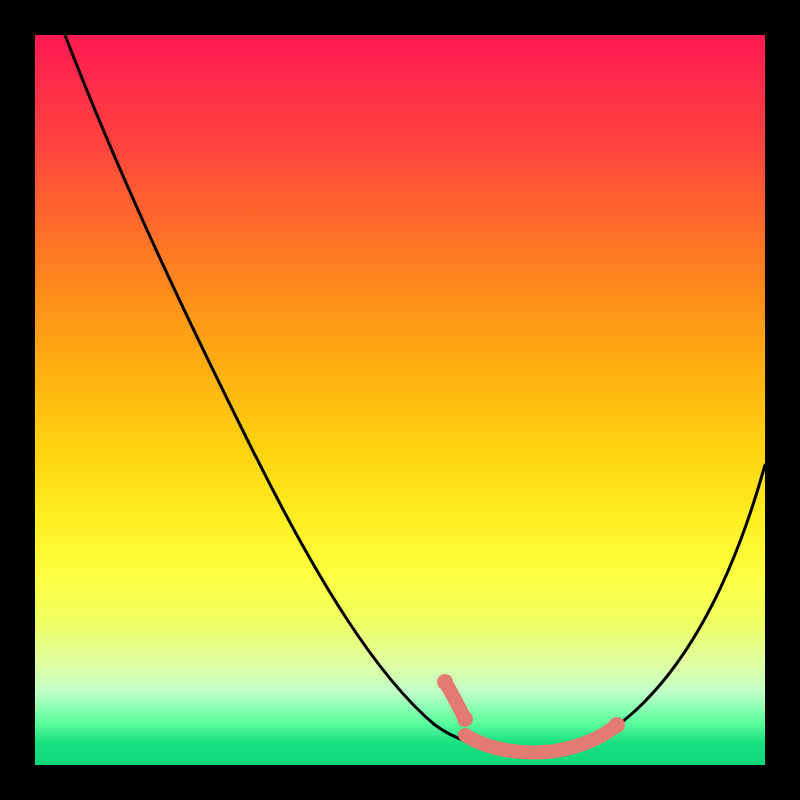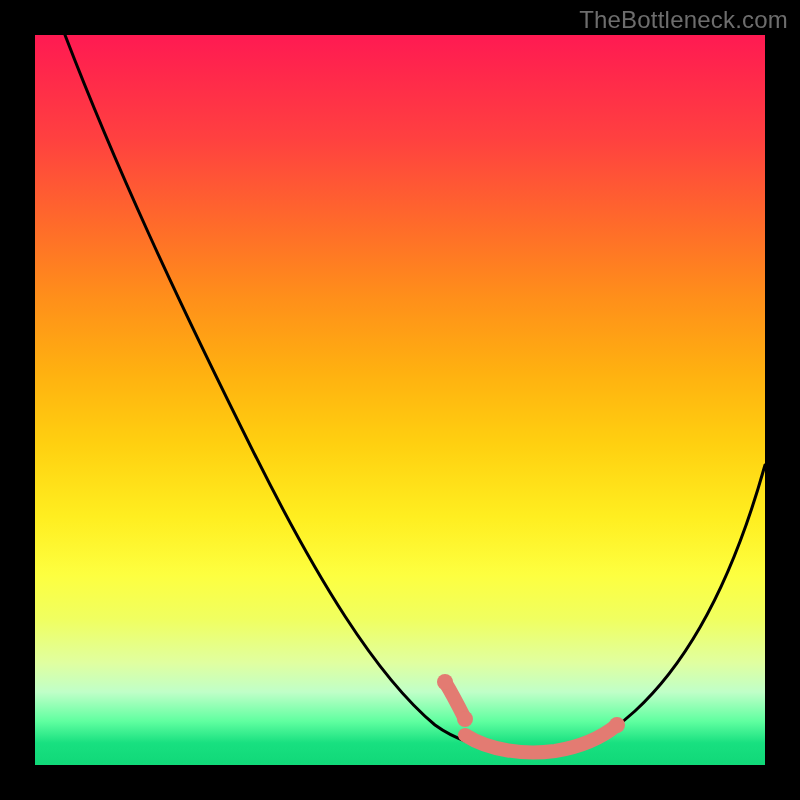--- a/index.html
+++ b/index.html
@@ -59,21 +59,20 @@
     top: 0;
     left: 0;
     width: 730px;
     height: 730px;
   }
 </style>
 </head>
 <body>
 
 <div class="frame">
-  <div class="watermark">TheBottleneck.com</div>
 
   <div class="plot">
     <svg class="curve" viewBox="0 0 730 730" preserveAspectRatio="none">
       <path d="M 30 0
                C 80 130, 140 260, 220 420
                C 280 540, 340 640, 400 690
                C 430 712, 470 718, 510 716
                C 540 714, 570 704, 600 676
                C 650 630, 695 555, 730 430" fill="none" stroke="#000" stroke-width="3" stroke-linecap="round"></path>
       <g fill="none" stroke="#e37b72" stroke-width="14" stroke-linecap="round">

